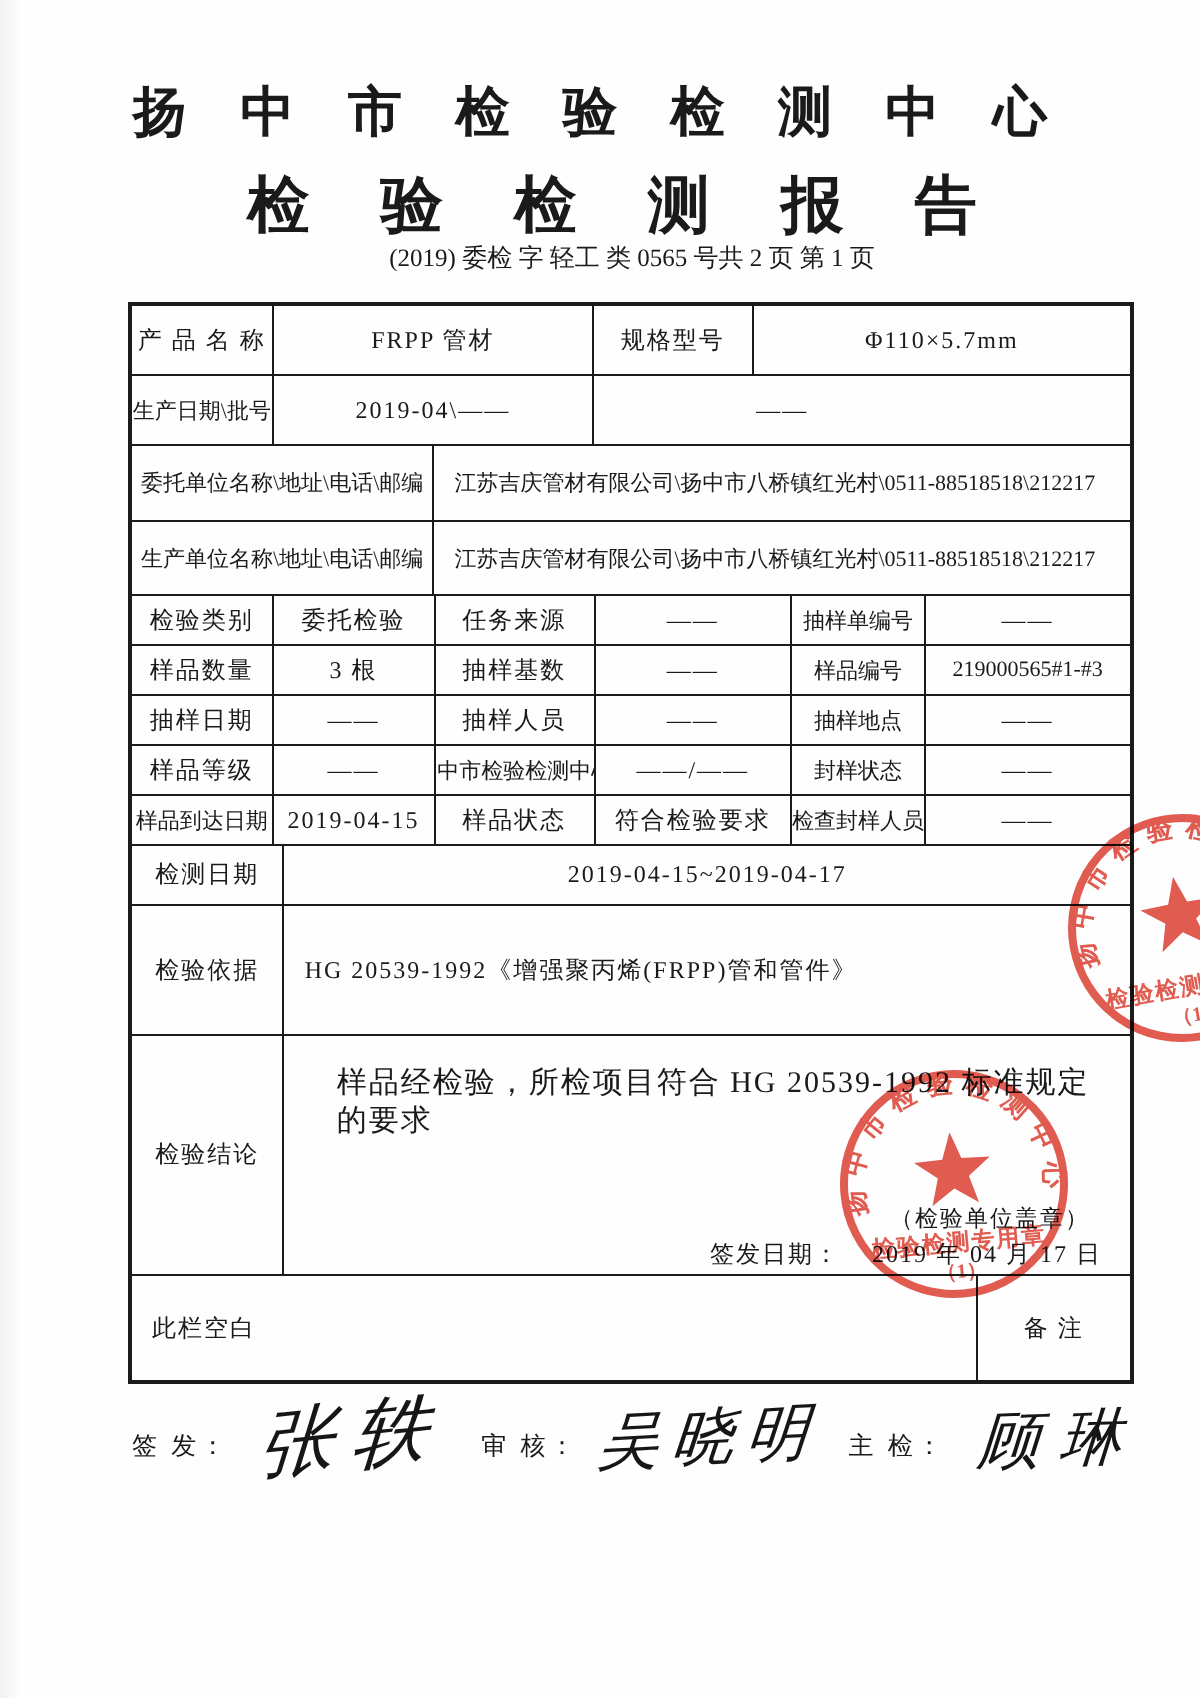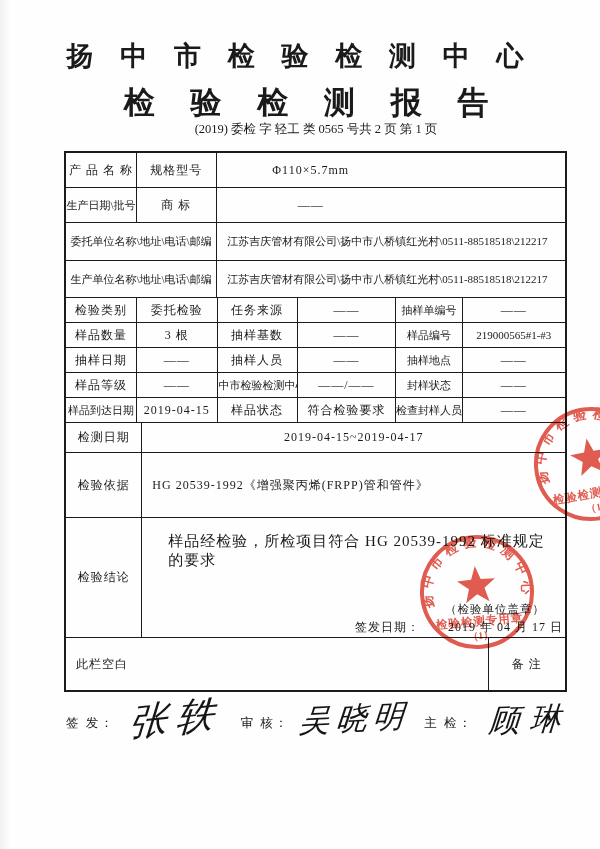--- a/index.html
+++ b/index.html
@@ -44,21 +44,21 @@
   
   .w14{width:14.2%}.w16a{width:16.2%}.w16b{width:16%}.w19{width:19.8%}
   .w13{width:13.3%}.w20{width:20.5%}
   .wv1{width:32.1%}.wv2{width:37.7%}
   .wlab3{width:30.3%}.wval3{width:69.7%}
   .wlab10{width:15.3%}.wval10{width:84.7%}
   
   .concl-cell{position:relative;display:block;padding:0;white-space:normal;}
   .concl-text{position:absolute;top:14px;left:26px;right:14px;font-size:15px;letter-spacing:1px;}
   .seal-note{position:absolute;top:84px;right:20px;font-size:11.5px;letter-spacing:1px;}
-  .issue-line{position:absolute;top:101px;right:2px;font-size:12px;display:flex;gap:28px;letter-spacing:1px;}
+  .issue-line{position:absolute;top:101px;right:14px;font-size:12px;display:flex;gap:16px;letter-spacing:1px;}
   
   .sign-row{
     position:absolute;top:690px;left:66px;width:500px;height:66px;
     display:flex;align-items:center;
   }
   .sig-label{font-size:12.5px;letter-spacing:2px;white-space:nowrap;}
   .sig-name{
     font-style:italic;color:#161616;white-space:nowrap;
     font-family:"DejaVu Serif",serif;transform-origin:center;
   }
@@ -79,27 +79,28 @@
   <div class="report-title">检 验 检 测 报 告</div>
   <div class="ref-line">
     <span>(2019) 委检 字 轻工 类 0565 号</span>
     <span>共 2 页 第 1 页</span>
   </div>
 
   <div class="rt">
 
     <div class="t-row h35">
       <div class="t-cell w14">产 品 名 称</div>
+      <div class="t-cell wv1">FRPP 管材</div>
       <div class="t-cell w16b">规格型号</div>
       <div class="t-cell wv2">Φ110×5.7mm</div>
     </div>
 
     <div class="t-row h35">
       <div class="t-cell w14 small">生产日期\批号</div>
-      <div class="t-cell w16b">商    标</div>
+      <div class="t-cell wv1">2019-04\——</div>
       <div class="t-cell wv2">——</div>
     </div>
 
     <div class="t-row h38">
       <div class="t-cell wlab3 small">委托单位名称\地址\电话\邮编</div>
       <div class="t-cell wval3 left small">江苏吉庆管材有限公司\扬中市八桥镇红光村\0511-88518518\212217</div>
     </div>
 
     <div class="t-row h37">
       <div class="t-cell wlab3 small">生产单位名称\地址\电话\邮编</div>

